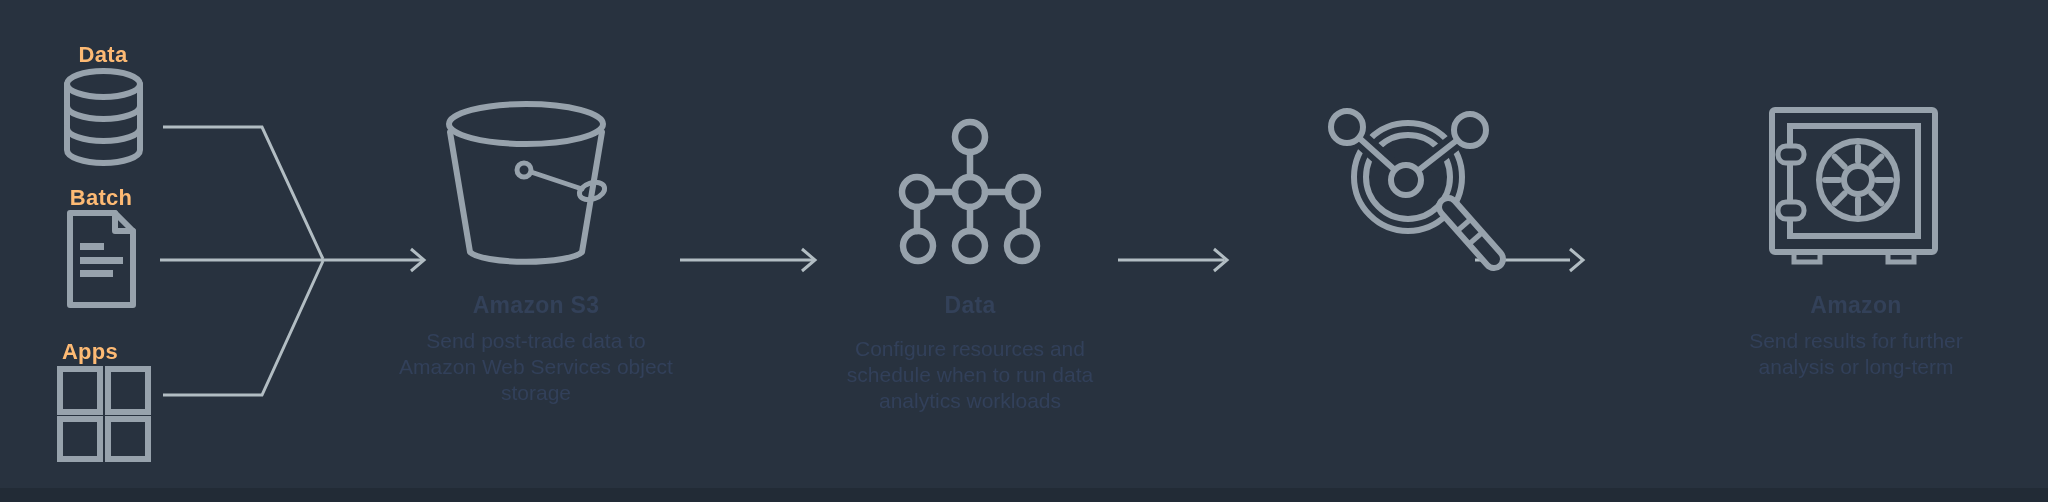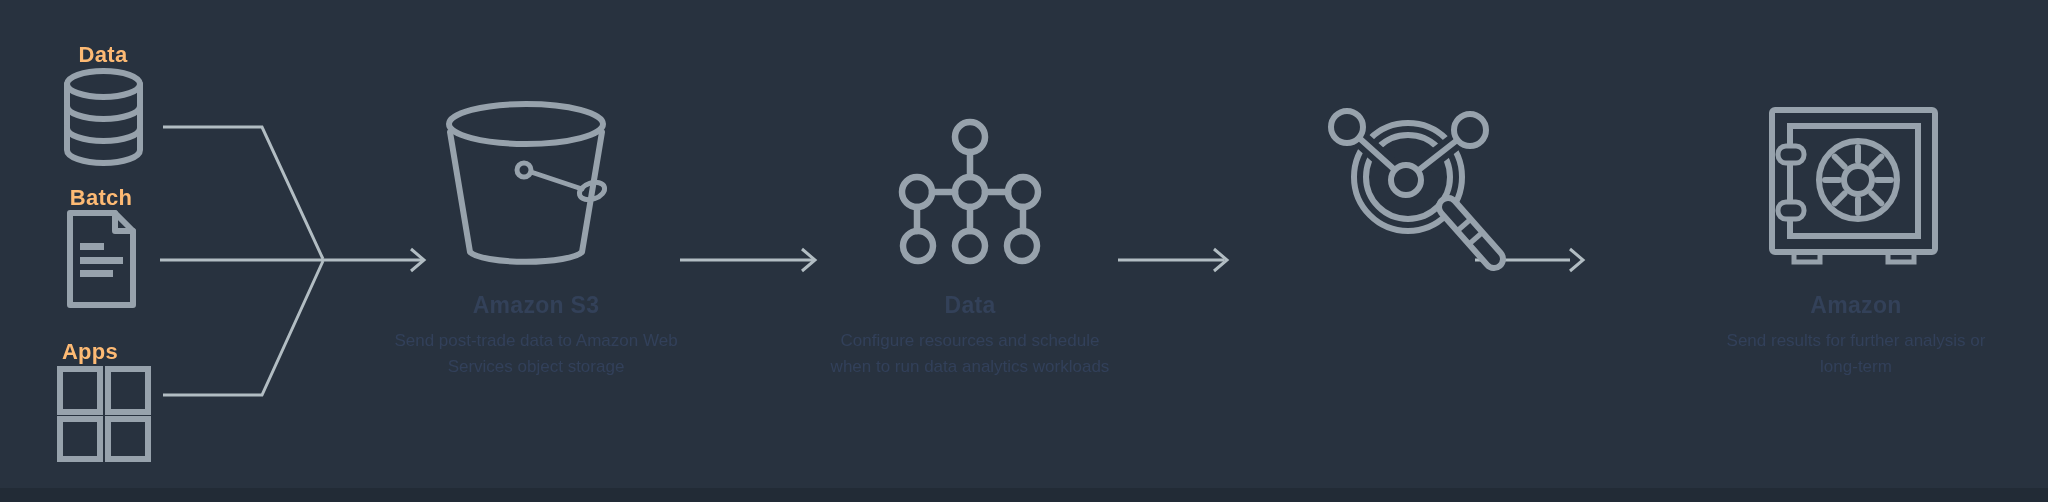--- a/index.html
+++ b/index.html
@@ -13,21 +13,21 @@
   .src-label{
     position:absolute;width:120px;text-align:center;
     font-size:22px;font-weight:bold;color:#fdba74;letter-spacing:.3px;
   }
   .stage-title{
     position:absolute;width:290px;text-align:center;
     font-size:23px;font-weight:bold;color:#334159;letter-spacing:.3px;
   }
   .stage-desc{
     position:absolute;width:290px;text-align:center;
-    font-size:17px;line-height:26px;color:#32405A;
+    font-size:21px;line-height:26px;color:#32405A;
   }
 </style>
 </head>
 <body>
 
 <div class="canvas">
 
   <svg class="layer" width="2048" height="502" viewBox="0 0 2048 502">
 
     <g stroke="#B2BDC3" stroke-width="3" fill="none" stroke-linecap="butt" stroke-linejoin="miter">
@@ -146,20 +146,20 @@
   </svg>
 
   <div class="src-label" style="left:43px;top:42px">Data</div>
   <div class="src-label" style="left:41px;top:185px">Batch</div>
   <div class="src-label" style="left:30px;top:339px">Apps</div>
 
   <div class="stage-title" style="left:391px;top:292px">Amazon S3</div>
   <div class="stage-desc" style="left:391px;top:328px">Send post-trade data to Amazon Web Services object storage</div>
 
   <div class="stage-title" style="left:825px;top:292px">Data</div>
-  <div class="stage-desc" style="left:825px;top:328px">Configure resources and schedule when to run data analytics workloads</div>
+  <div class="stage-desc" style="left:825px;top:336px">Configure resources and schedule when to run data analytics workloads</div>
 
 
   <div class="stage-title" style="left:1711px;top:292px">Amazon</div>
   <div class="stage-desc" style="left:1711px;top:328px">Send results for further analysis or long-term</div>
 
   <div class="bottom-bar"></div>
 </div>
 
 </body></html>

